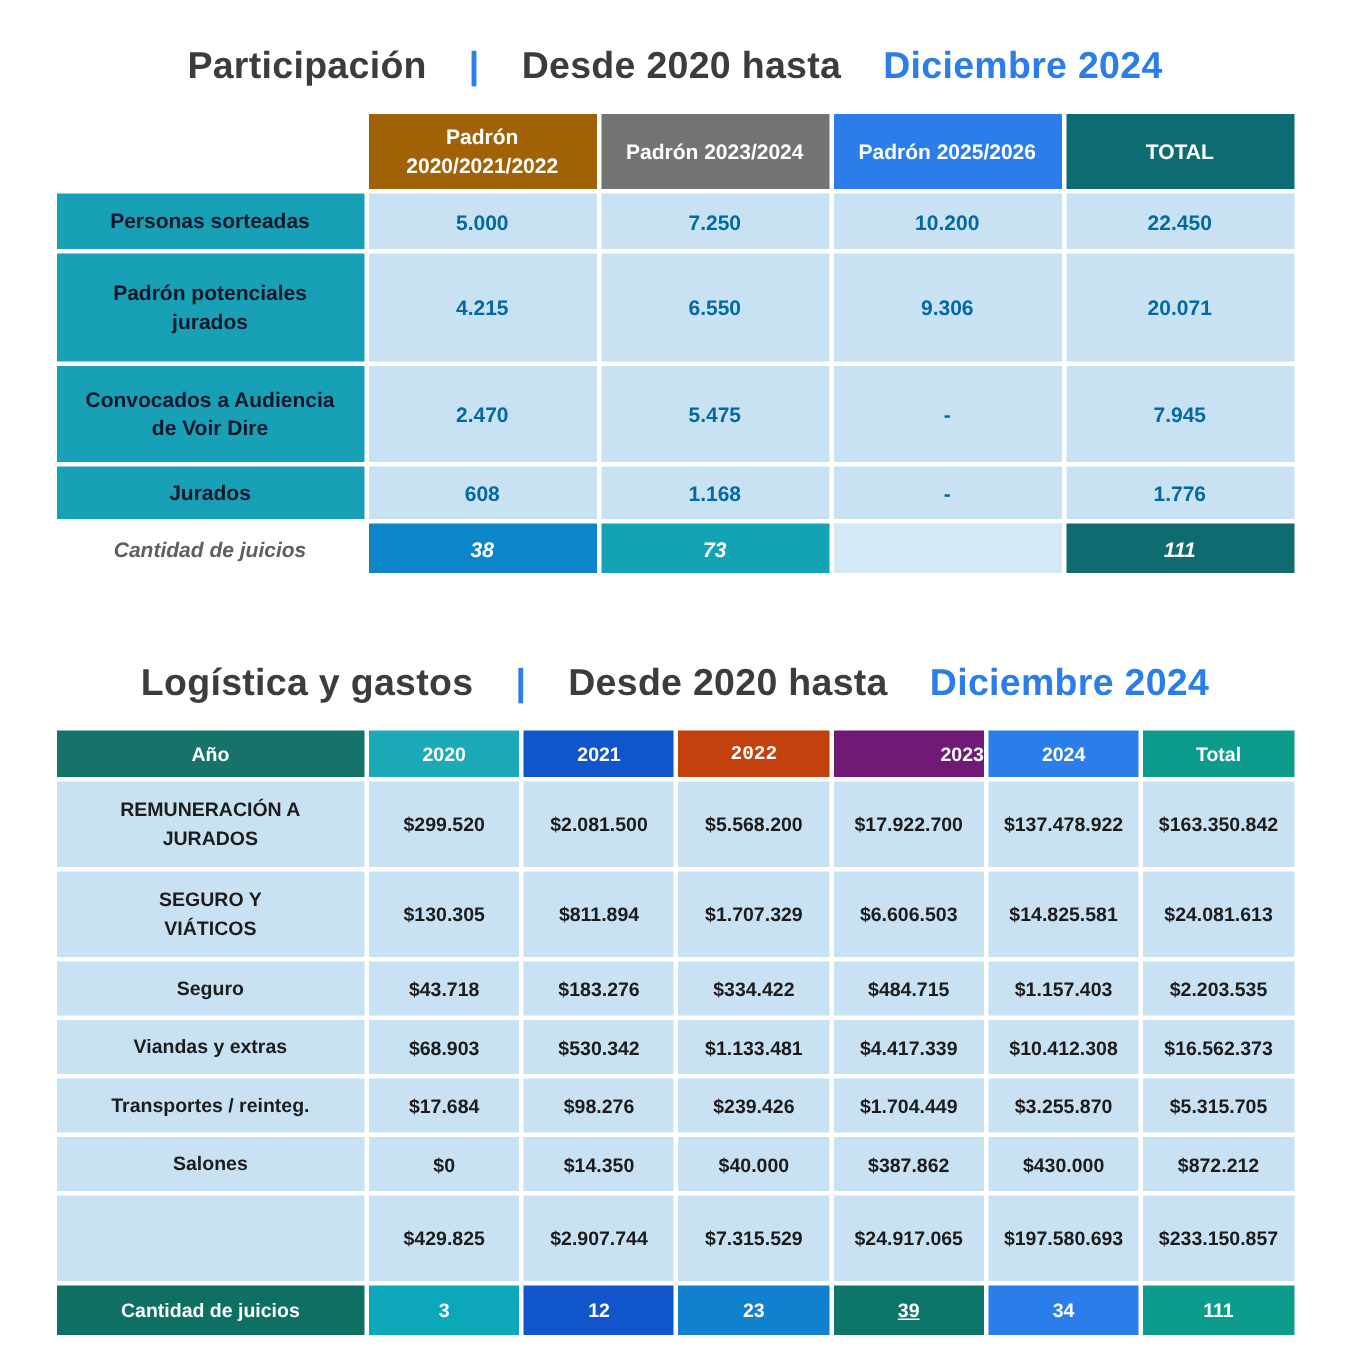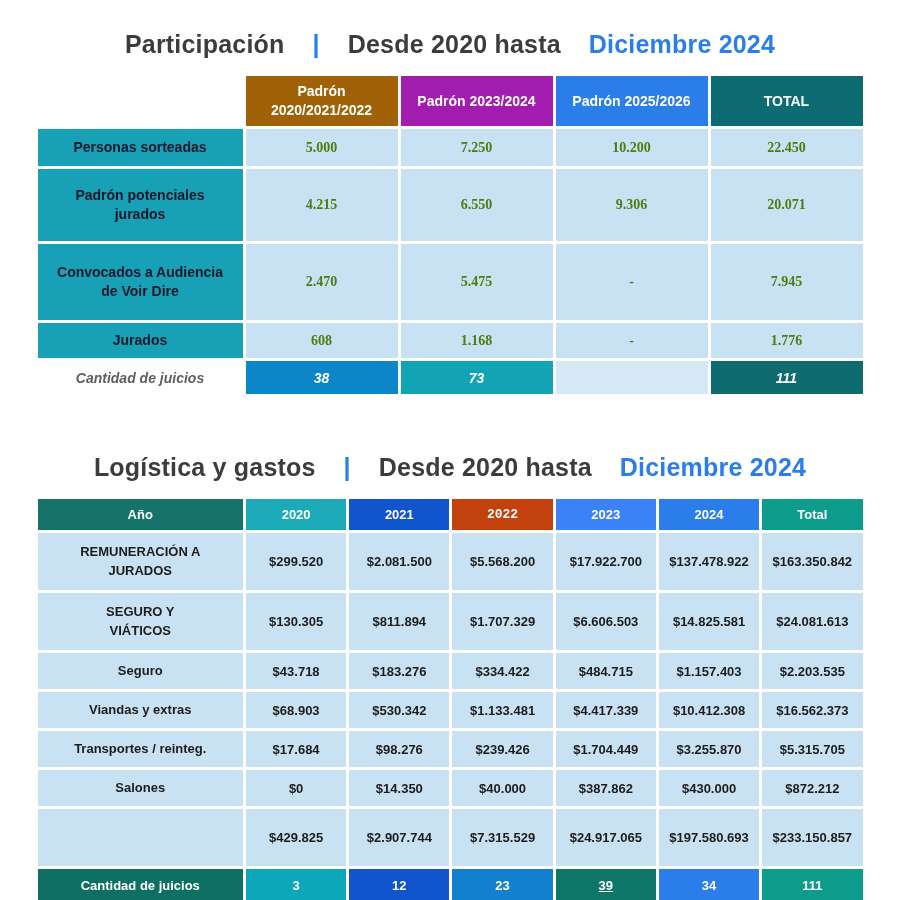--- a/index.html
+++ b/index.html
@@ -26,25 +26,25 @@
     text-align:center; vertical-align:middle;
     font-weight:bold;
     overflow:hidden;
   }
   
   .t1 { width:831px; margin-top:14px; }
   .t1 th, .t1 td { font-size:14px; }
   .t1 .colhead { color:#ffffff; white-space:pre-line; line-height:1.35; }
   .t1 .corner { background:transparent; }
   .t1 .rlabel { color:#0f172a; white-space:pre-line; line-height:1.35; padding:0 6px; }
-  .t1 .cell { background:#c9e2f3; color:#4d7c0f;font-family:Liberation Serif, serif; }
+  .t1 .cell { background:#c9e2f3; color:#0369a1; }
   .t1 .hdr-row { height:50px; }
   .t1 .r0 { height:37px; }
   .t1 .r1 { height:72px; }
-  .t1 .r2 { height:76px; }
+  .t1 .r2 { height:64px; }
   .t1 .r3 { height:35px; }
   .t1 .frow { height:33px; }
   .t1 .flabel { background:transparent; color:#5f5f5f; font-style:italic; }
   .t1 .fval { color:#ffffff; font-style:italic; }
   
   .t2 { width:831px; margin-top:14px; }
   .t2 th, .t2 td { font-size:13px; }
   .t2 .colhead { color:#ffffff; }
   .t2 .rlabel { background:#c9e2f3; color:#1c1c1c; white-space:pre-line; line-height:1.4; padding:0 6px; }
   .t2 .cell { background:#c9e2f3; color:#1c1c1c; }
@@ -74,21 +74,21 @@
         <col style="width:152px">
         <col style="width:152px">
         <col style="width:152px">
         <col style="width:152px">
       </colgroup>
     <tbody>
         <tr class="hdr-row">
       <td class="corner"></td>
       <th class="colhead" style="background-color: #a16207;">Padrón
 2020/2021/2022</th>
-      <th class="colhead" style="background-color: #a21caf;">Padrón 2023/2024</th>
+      <th class="colhead" style="background-color: #737373;">Padrón 2023/2024</th>
       <th class="colhead" style="background-color: rgb(43, 125, 233);">Padrón 2025/2026</th>
       <th class="colhead" style="background-color: rgb(13, 107, 114);">TOTAL</th>
     </tr>
     <tr class="r0">
       <th class="rlabel" style="background-color: rgb(24, 160, 182);">Personas sorteadas</th>
       <td class="cell">5.000</td>
       <td class="cell">7.250</td>
       <td class="cell">10.200</td>
       <td class="cell">22.450</td>
     </tr>
@@ -143,21 +143,21 @@
         <col style="width:100px">
         <col style="width:100px">
         <col style="width:100px">
       </colgroup>
     <tbody>
         <tr class="hdr-row">
       <th class="colhead" style="background-color: rgb(21, 115, 106);">Año</th>
       <th class="colhead" style="background-color: rgb(28, 170, 184);">2020</th>
       <th class="colhead" style="background-color: rgb(17, 85, 204);">2021</th>
       <th class="colhead" style="background-color: #c2410c; font-family: Liberation Mono, monospace;">2022</th>
-      <th class="colhead" style="background-color: #3b82f6;">2023</th>
+      <th class="colhead" style="background-color: #701a75; text-align: right;">2023</th>
       <th class="colhead" style="background-color: rgb(43, 125, 233);">2024</th>
       <th class="colhead" style="background-color: rgb(13, 156, 140);">Total</th>
     </tr>
     <tr class="tall">
       <th class="rlabel">REMUNERACIÓN A
 JURADOS</th>
       <td class="cell">$299.520</td>
       <td class="cell">$2.081.500</td>
       <td class="cell">$5.568.200</td>
       <td class="cell">$17.922.700</td>

